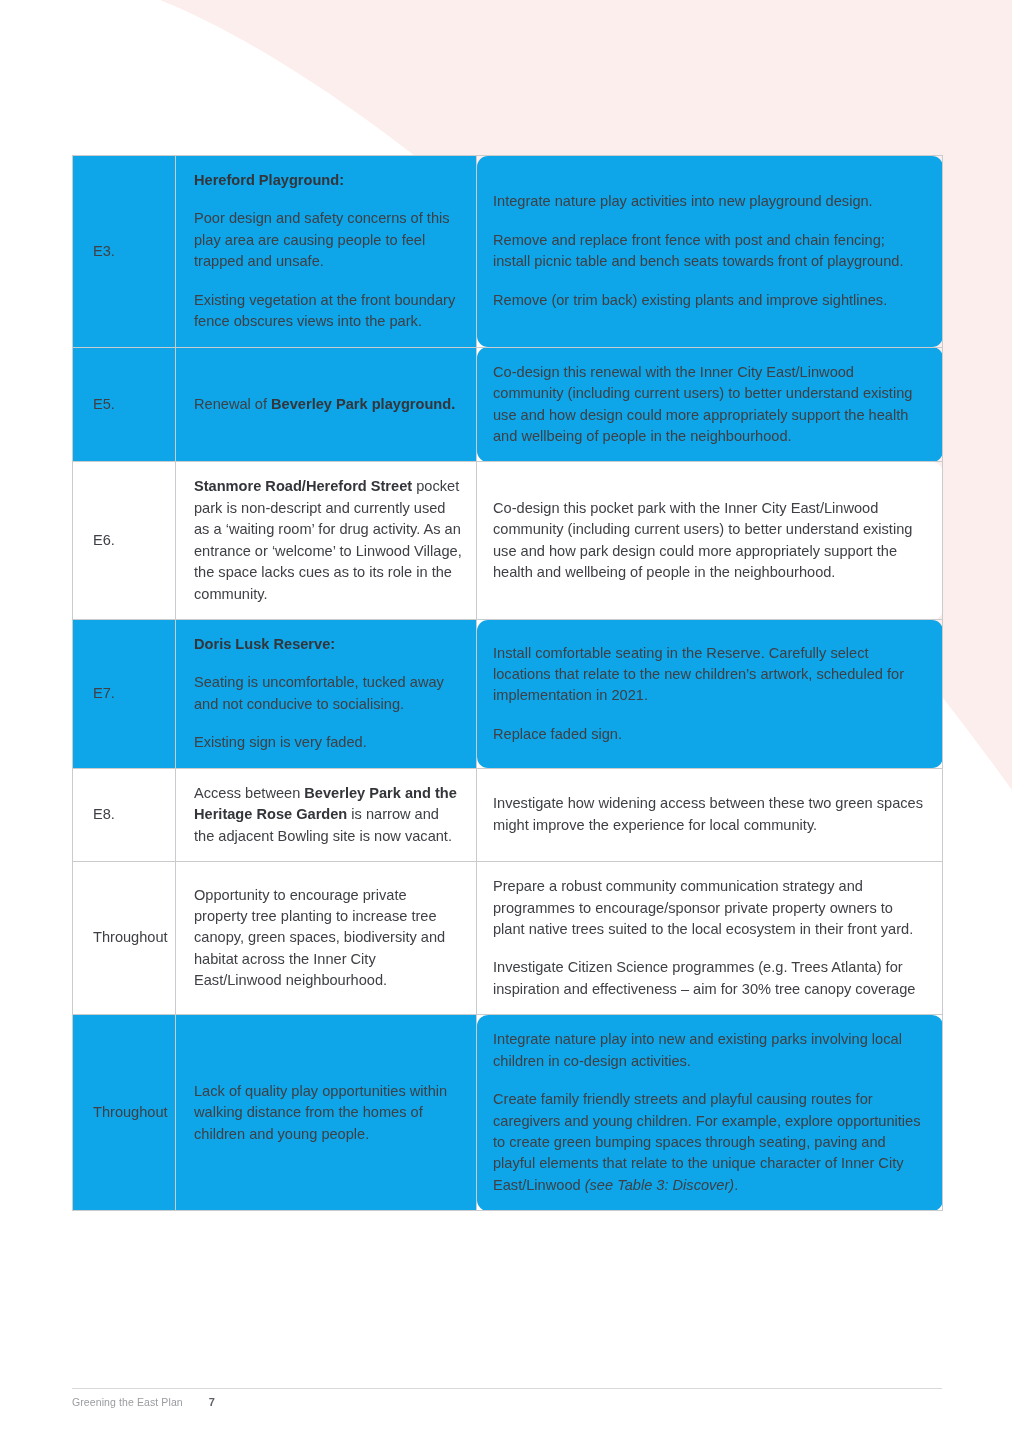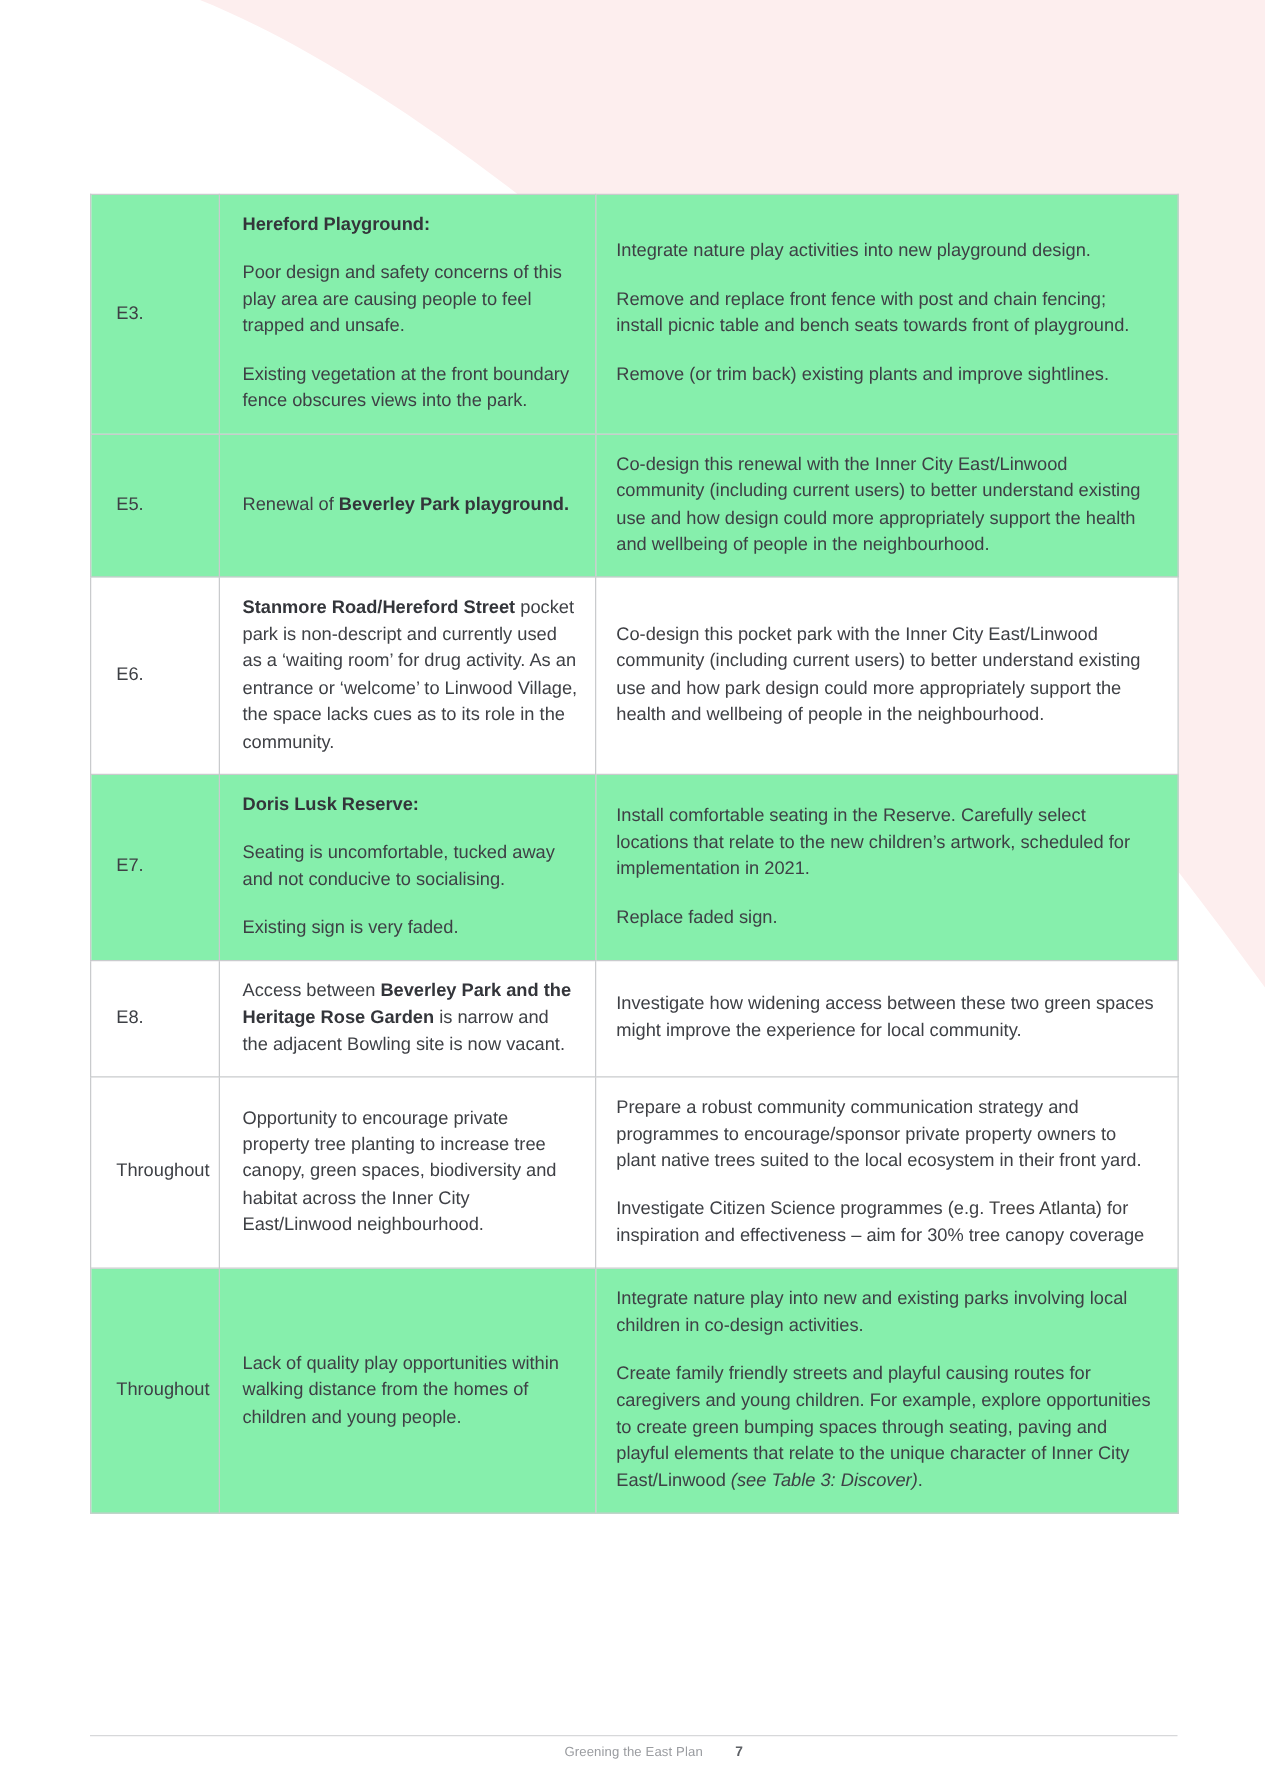--- a/index.html
+++ b/index.html
@@ -49,57 +49,57 @@
   #actions-table col.c-issue { width: 301px; }
   #actions-table col.c-act   { width: 466px; }
 
   #actions-table td {
     border: 1px solid #c9cbcd;
     vertical-align: middle;
     font-size: 14.6px;
     line-height: 1.47;
     color: #3e4045;
   }
-  #actions-table tr.shade td { background: #86efac; }
+  #actions-table tr.shade td { background: #0ea5e9; }
   #actions-table tr.plain td { background: #ffffff; }
 
   td.ref {
     text-align: left;
     padding: 10px 8px 10px 20px;
     color: #e4006b;
     font-size: 14.6px;
     white-space: nowrap;
   }
   td.ref.throughout { font-size: 14.4px; }
 
   td.issue  { padding: 14px 14px 14px 18px; }
-  td.action { padding: 14px 16px 14px 16px; }
+  td.action { padding: 14px 16px 14px 16px; border-radius: 11px; }
 
   .para { margin: 0 0 17px 0; }
   .para:last-child { margin-bottom: 0; }
 
   b, .bold { font-weight: bold; color: #33353a; }
   .link { color: #404040; }
   .ital { font-style: italic; }
 
   
   #footer-rule {
     position: absolute;
     left: 72px;
     top: 1388px;
     width: 870px;
     height: 1px;
     background: #d7d8da;
   }
   #footer {
     position: absolute;
-    left: 88px;
+    left: 72px;
     top: 1396px;
     width: 870px;
-    text-align: center;
+    text-align: left;
     font-size: 10.5px;
     color: #9a9ca0;
     letter-spacing: .1px;
   }
   #footer .doc-title { margin-right: 26px; }
   #footer .page-num { color: #5d6065; font-weight: bold; font-size: 11px; }
 </style>
 </head>
 <body>
 

